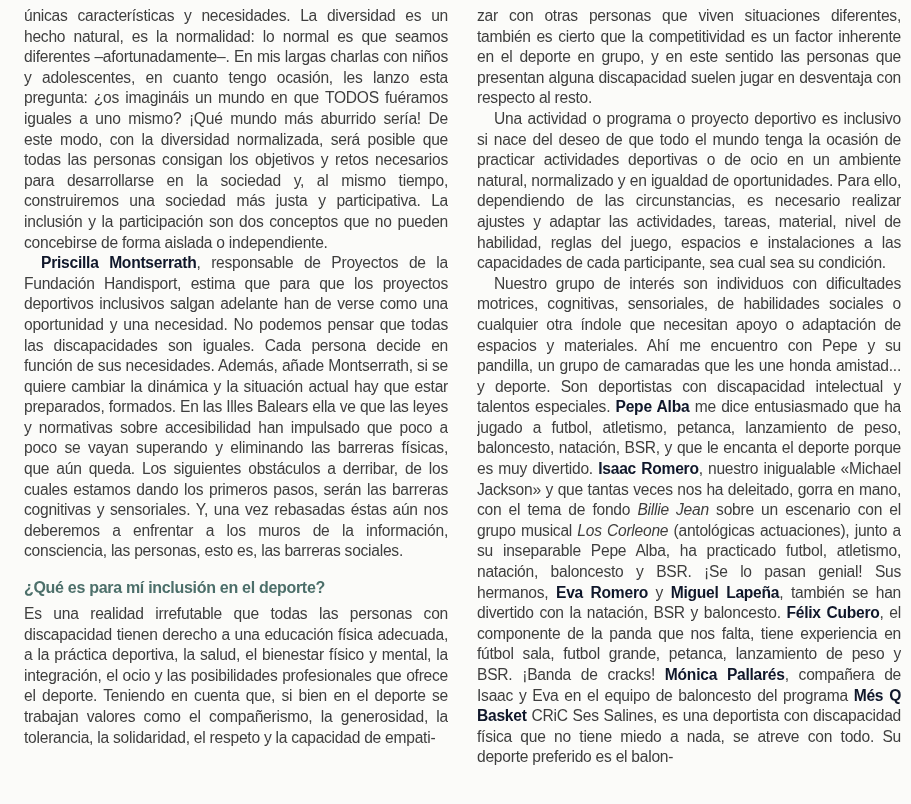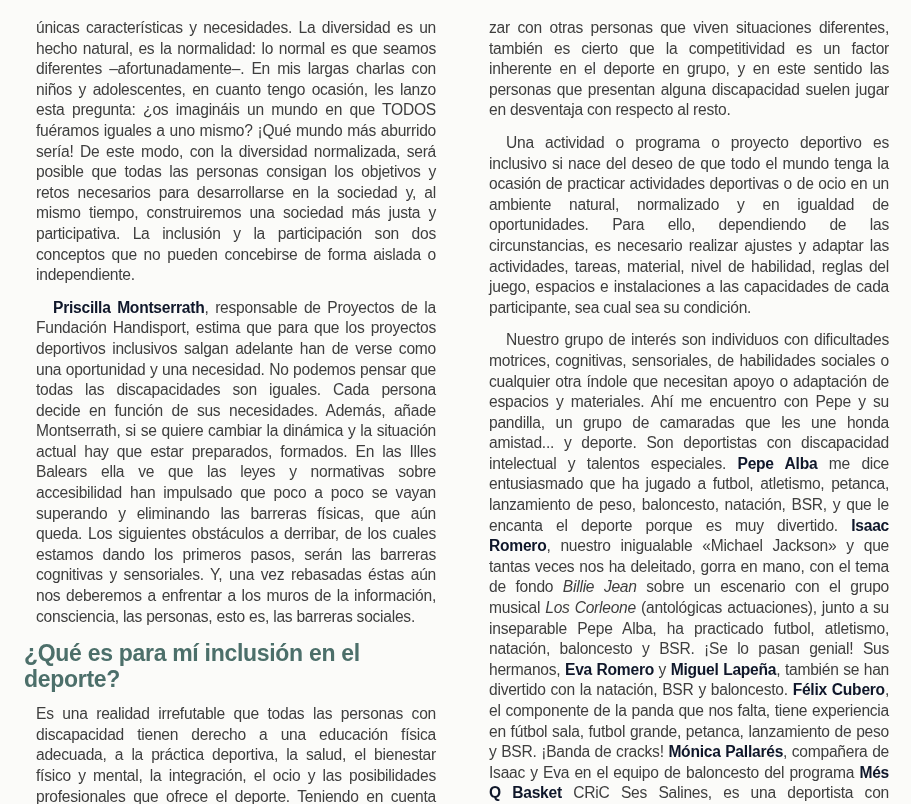--- a/index.html
+++ b/index.html
@@ -22,30 +22,30 @@
     bottom: 0;
     overflow: hidden;
     text-align: justify;
     font-size: 15.6px;
     line-height: 20.6px;
     letter-spacing: -0.25px;
   }
   .col-left  { left: 24px;  width: 424px; }
   .col-right { left: 477px; width: 424px; }
   .para {
-    margin: 12px;
+    margin: 0;
     hyphens: auto;
     -webkit-hyphens: auto;
   }
   .para.indent { text-indent: 17px; }
   .para b { font-weight: bold; color: #0f172a; }
   .para i { }
   .section-heading {
     margin: 13px 0 3px 0;
-    font-size: 23px;
+    font-size: 16px;
     line-height: 26px;
     font-weight: bold;
     letter-spacing: -0.3px;
     color: var(--heading-color, #4c6f6a);
     text-align: left;
   }
 </style>
 </head>
 <body>
 

